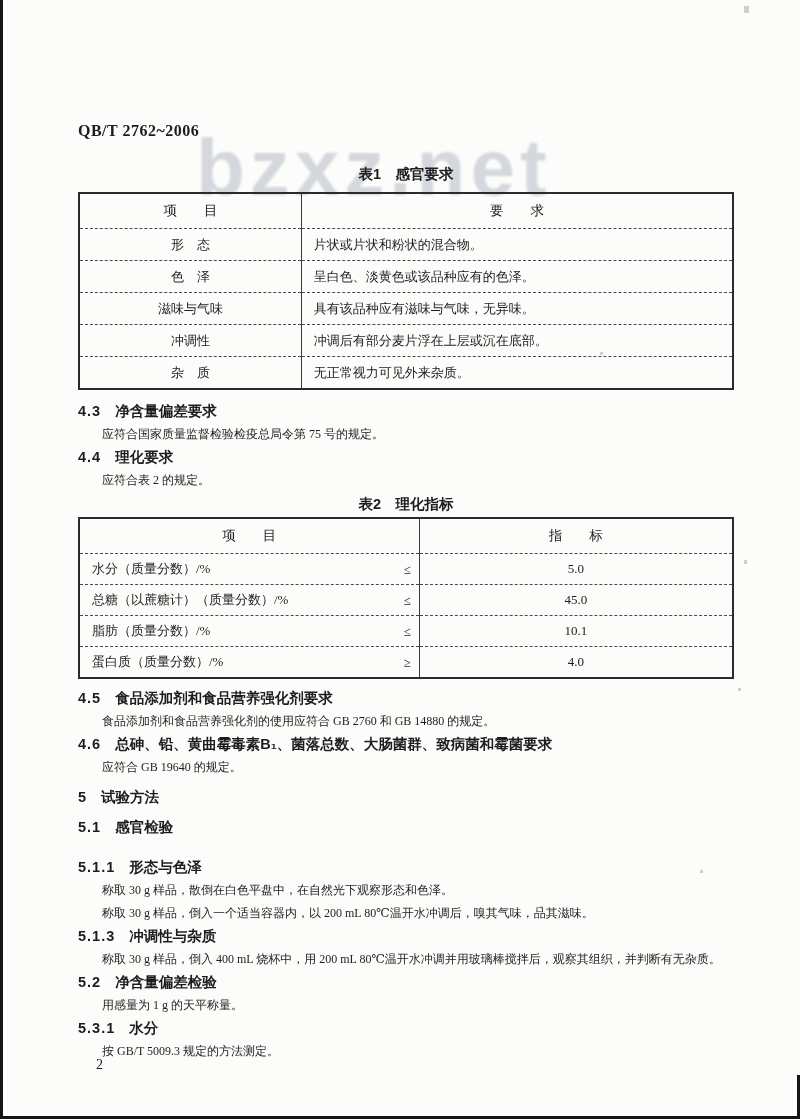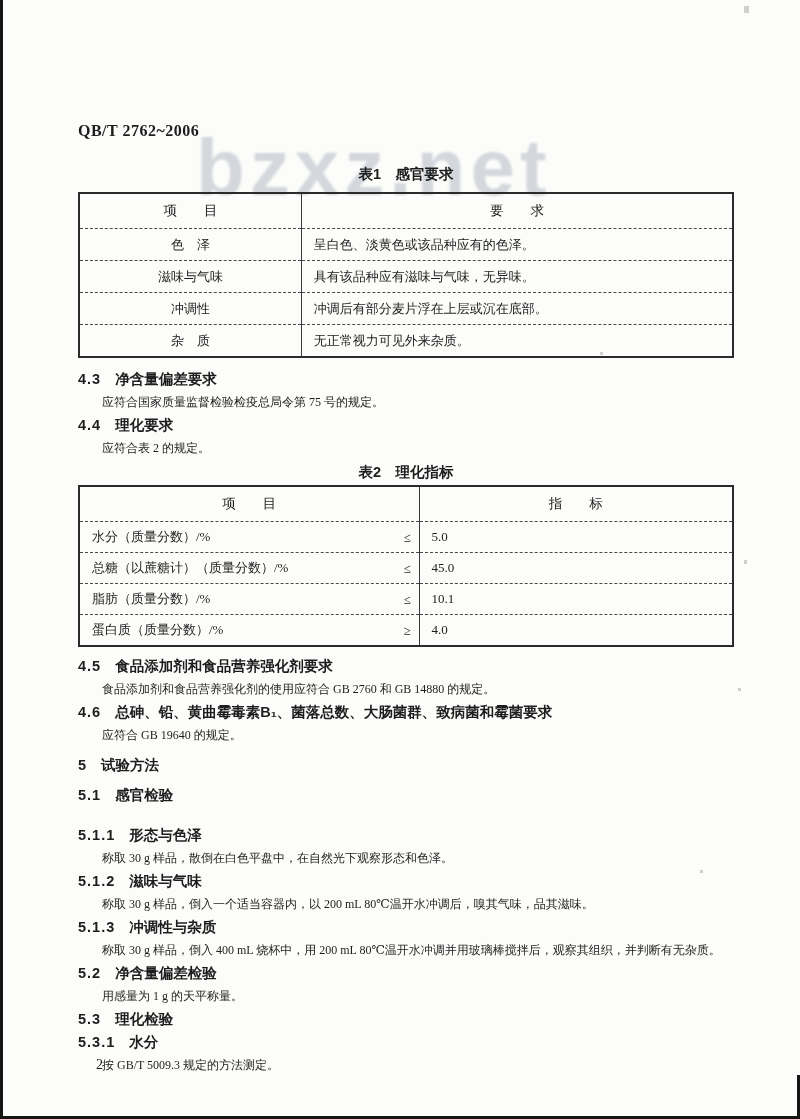--- a/index.html
+++ b/index.html
@@ -53,21 +53,21 @@
   .tbl .c-div{border-left:1px solid #3a3a3a;}
   .tbl th{height:30px;text-align:center;font-size:13.5px;}
   .t1 col.c1{width:34%;}
   .t1 td{height:27px;}
   .t1 td.item{text-align:center;}
   .t2{margin-top:2px;}
   .t2 col.c1{width:52%;}
   .t2 td{height:26px;}
   .t2 td.item-cell{padding-right:8px;}
   .t2 .item-flex{display:flex;justify-content:space-between;align-items:flex-end;}
-  .t2 td.val{margin-top:48px;}
+  .t2 td.val{text-align:center;margin-top:48px;}
 
   .h{
     font-family:"Liberation Sans","DejaVu Sans",sans-serif;
     font-weight:bold;font-size:14.5px;line-height:23px;margin:0;
   }
   .h .hnum{margin-right:14px;letter-spacing:1px;}
   .body{
     margin:0;font-size:12px;line-height:23px;text-indent:2em;
   }
   .mt10{margin-top:10px;}
@@ -97,20 +97,24 @@
       <colgroup>
           <col class="c1">
           <col class="c2">
         </colgroup>
       <tbody>
           <tr>
         <th>项　　目</th>
         <th class="c-div">要　　求</th>
       </tr>
       <tr>
+        <td class="item">形　态</td>
+        <td class="c-div">片状或片状和粉状的混合物。</td>
+      </tr>
+      <tr>
         <td class="item">色　泽</td>
         <td class="c-div">呈白色、淡黄色或该品种应有的色泽。</td>
       </tr>
       <tr>
         <td class="item">滋味与气味</td>
         <td class="c-div">具有该品种应有滋味与气味，无异味。</td>
       </tr>
       <tr>
         <td class="item">冲调性</td>
         <td class="c-div">冲调后有部分麦片浮在上层或沉在底部。</td>
@@ -199,38 +203,32 @@
 
     <div class="h mt7">
       <span class="hnum">5.1</span><span>感官检验</span>
     </div>
 
     <div class="h mt4">
       <span class="hnum">5.1.1</span><span>形态与色泽</span>
     </div>
     <p class="body">称取 30 g 样品，散倒在白色平盘中，在自然光下观察形态和色泽。</p>
 
-    <div class="h">
-      <span class="hnum">5.1.2</span><span>滋味与气味</span>
-    </div>
     <p class="body">称取 30 g 样品，倒入一个适当容器内，以 200 mL 80℃温开水冲调后，嗅其气味，品其滋味。</p>
 
     <div class="h">
       <span class="hnum">5.1.3</span><span>冲调性与杂质</span>
     </div>
     <p class="body">称取 30 g 样品，倒入 400 mL 烧杯中，用 200 mL 80℃温开水冲调并用玻璃棒搅拌后，观察其组织，并判断有无杂质。</p>
 
     <div class="h">
       <span class="hnum">5.2</span><span>净含量偏差检验</span>
     </div>
     <p class="body">用感量为 1 g 的天平称量。</p>
 
-    <div class="h">
-      <span class="hnum">5.3</span><span>理化检验</span>
-    </div>
 
     <div class="h">
       <span class="hnum">5.3.1</span><span>水分</span>
     </div>
     <p class="body">按 GB/T 5009.3 规定的方法测定。</p>
 
   </div>
 
   <div class="page-number">2</div>
 

